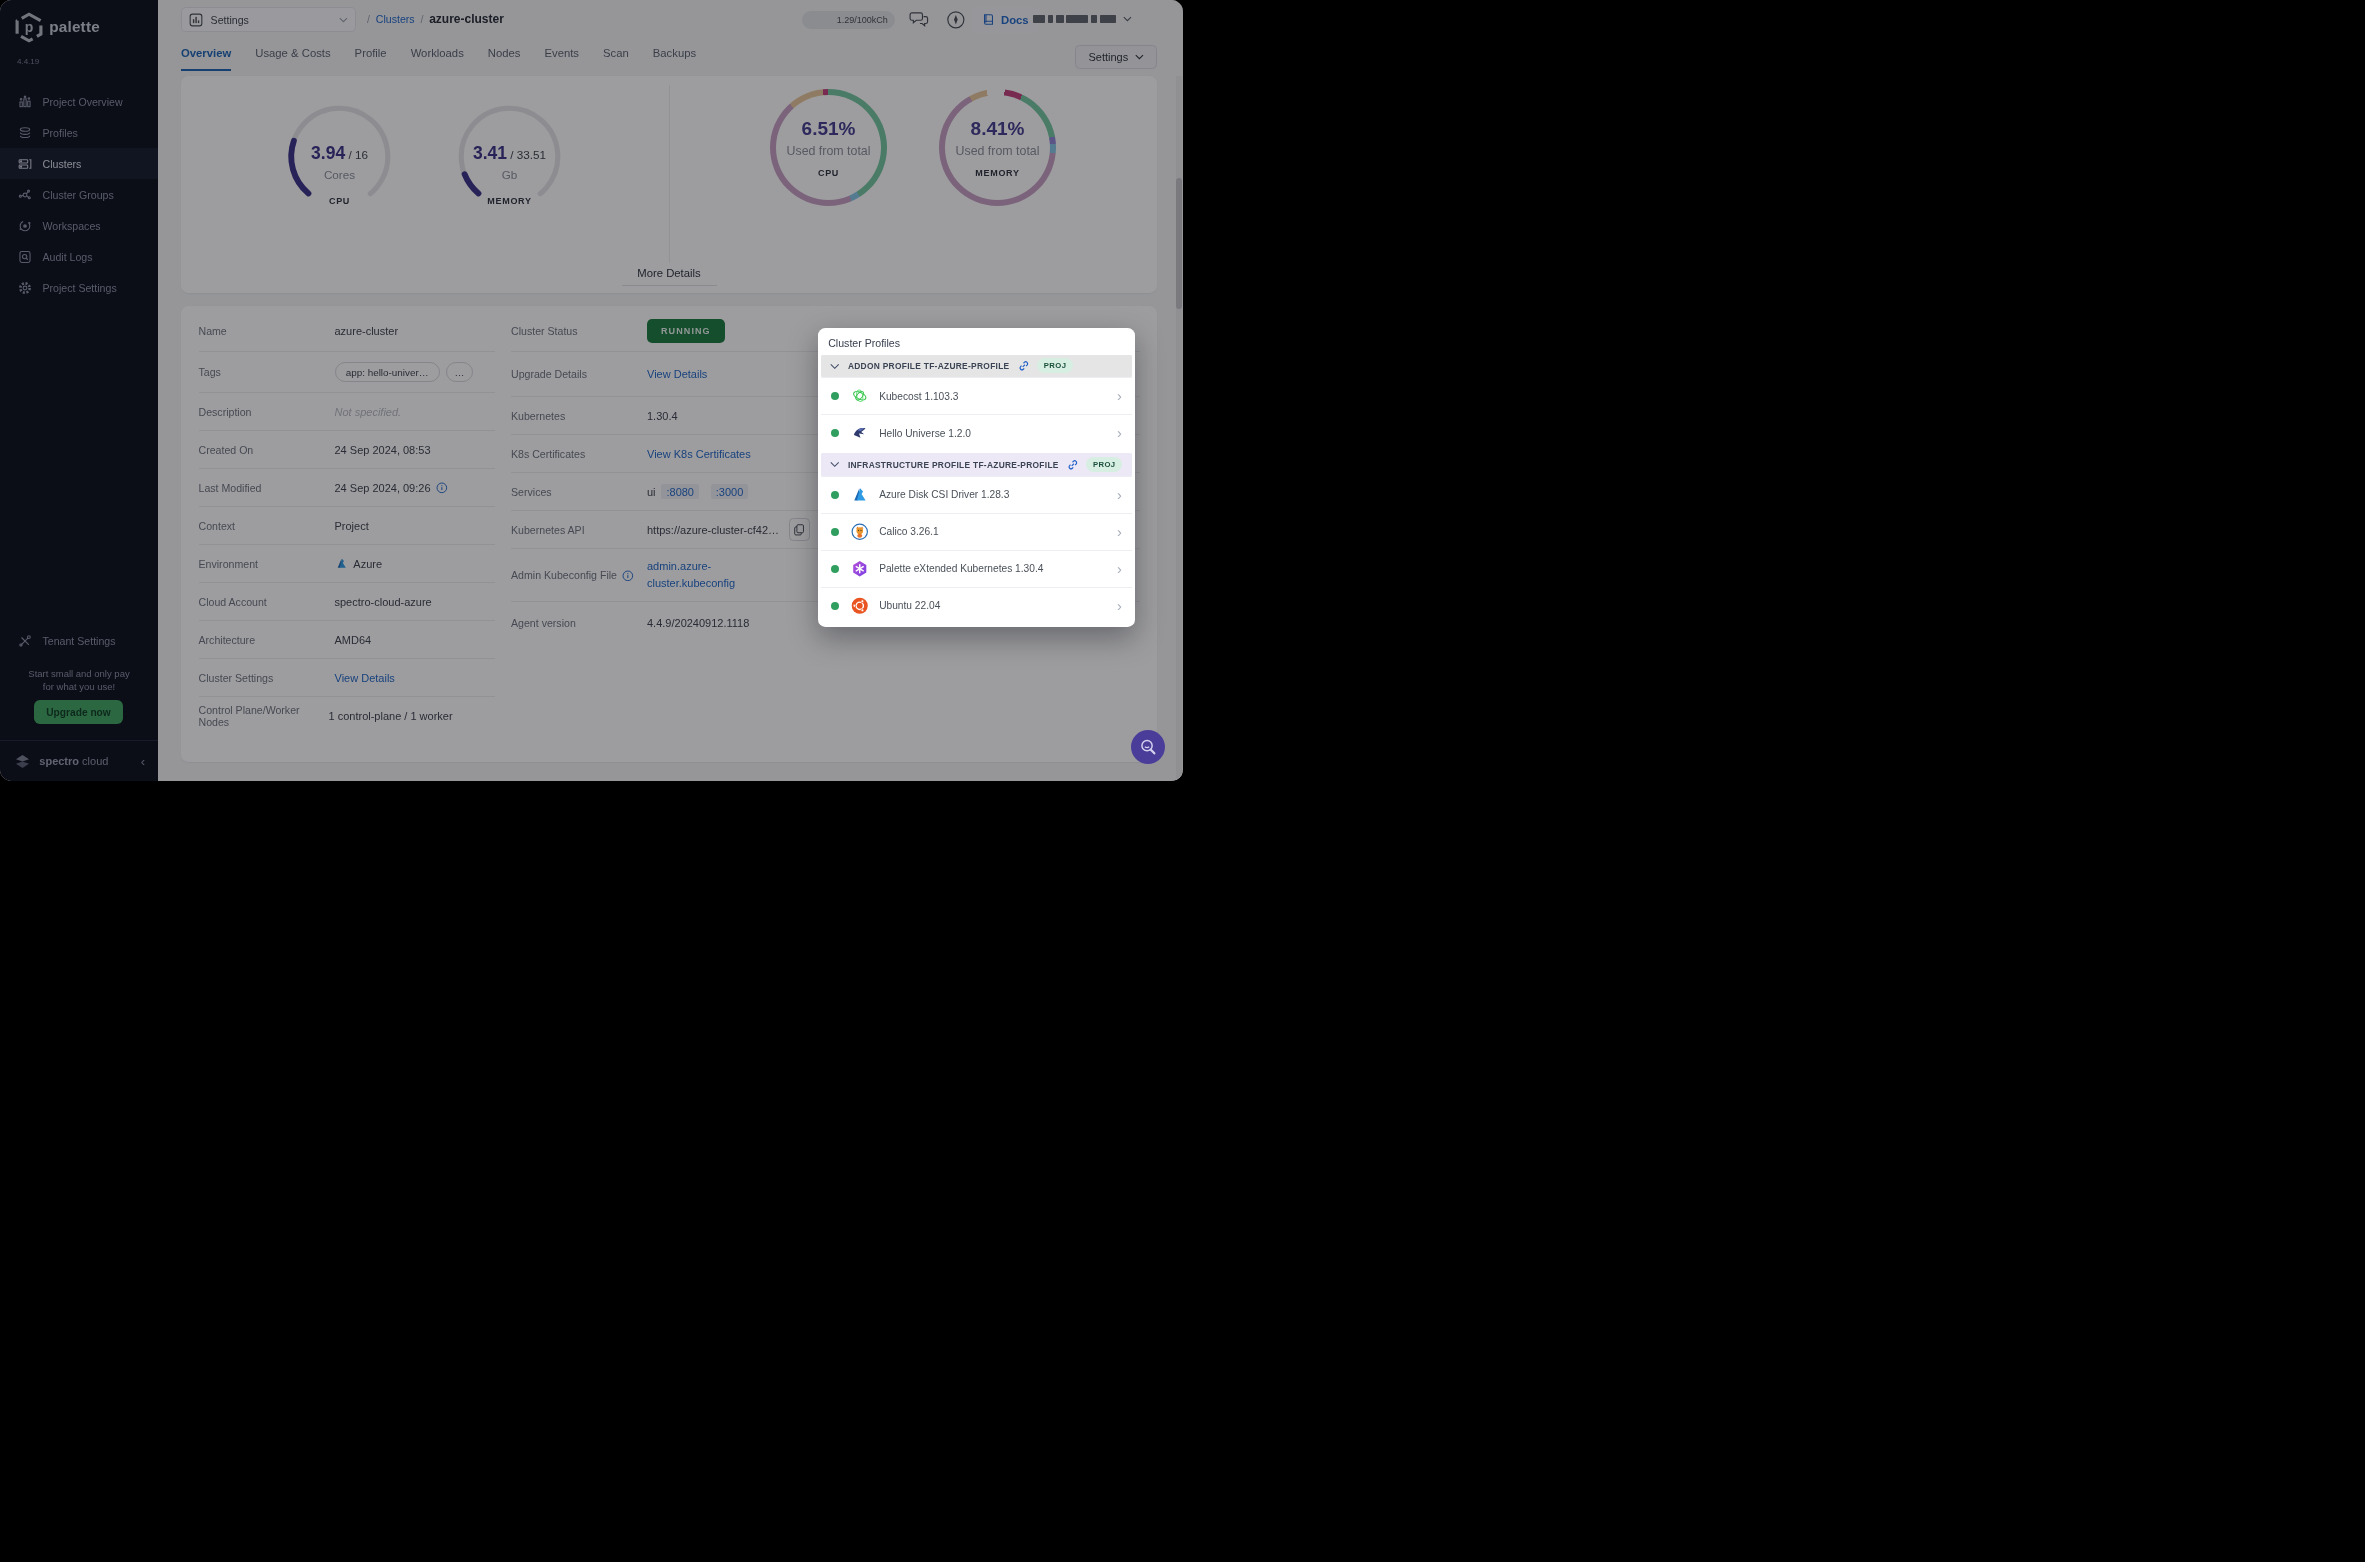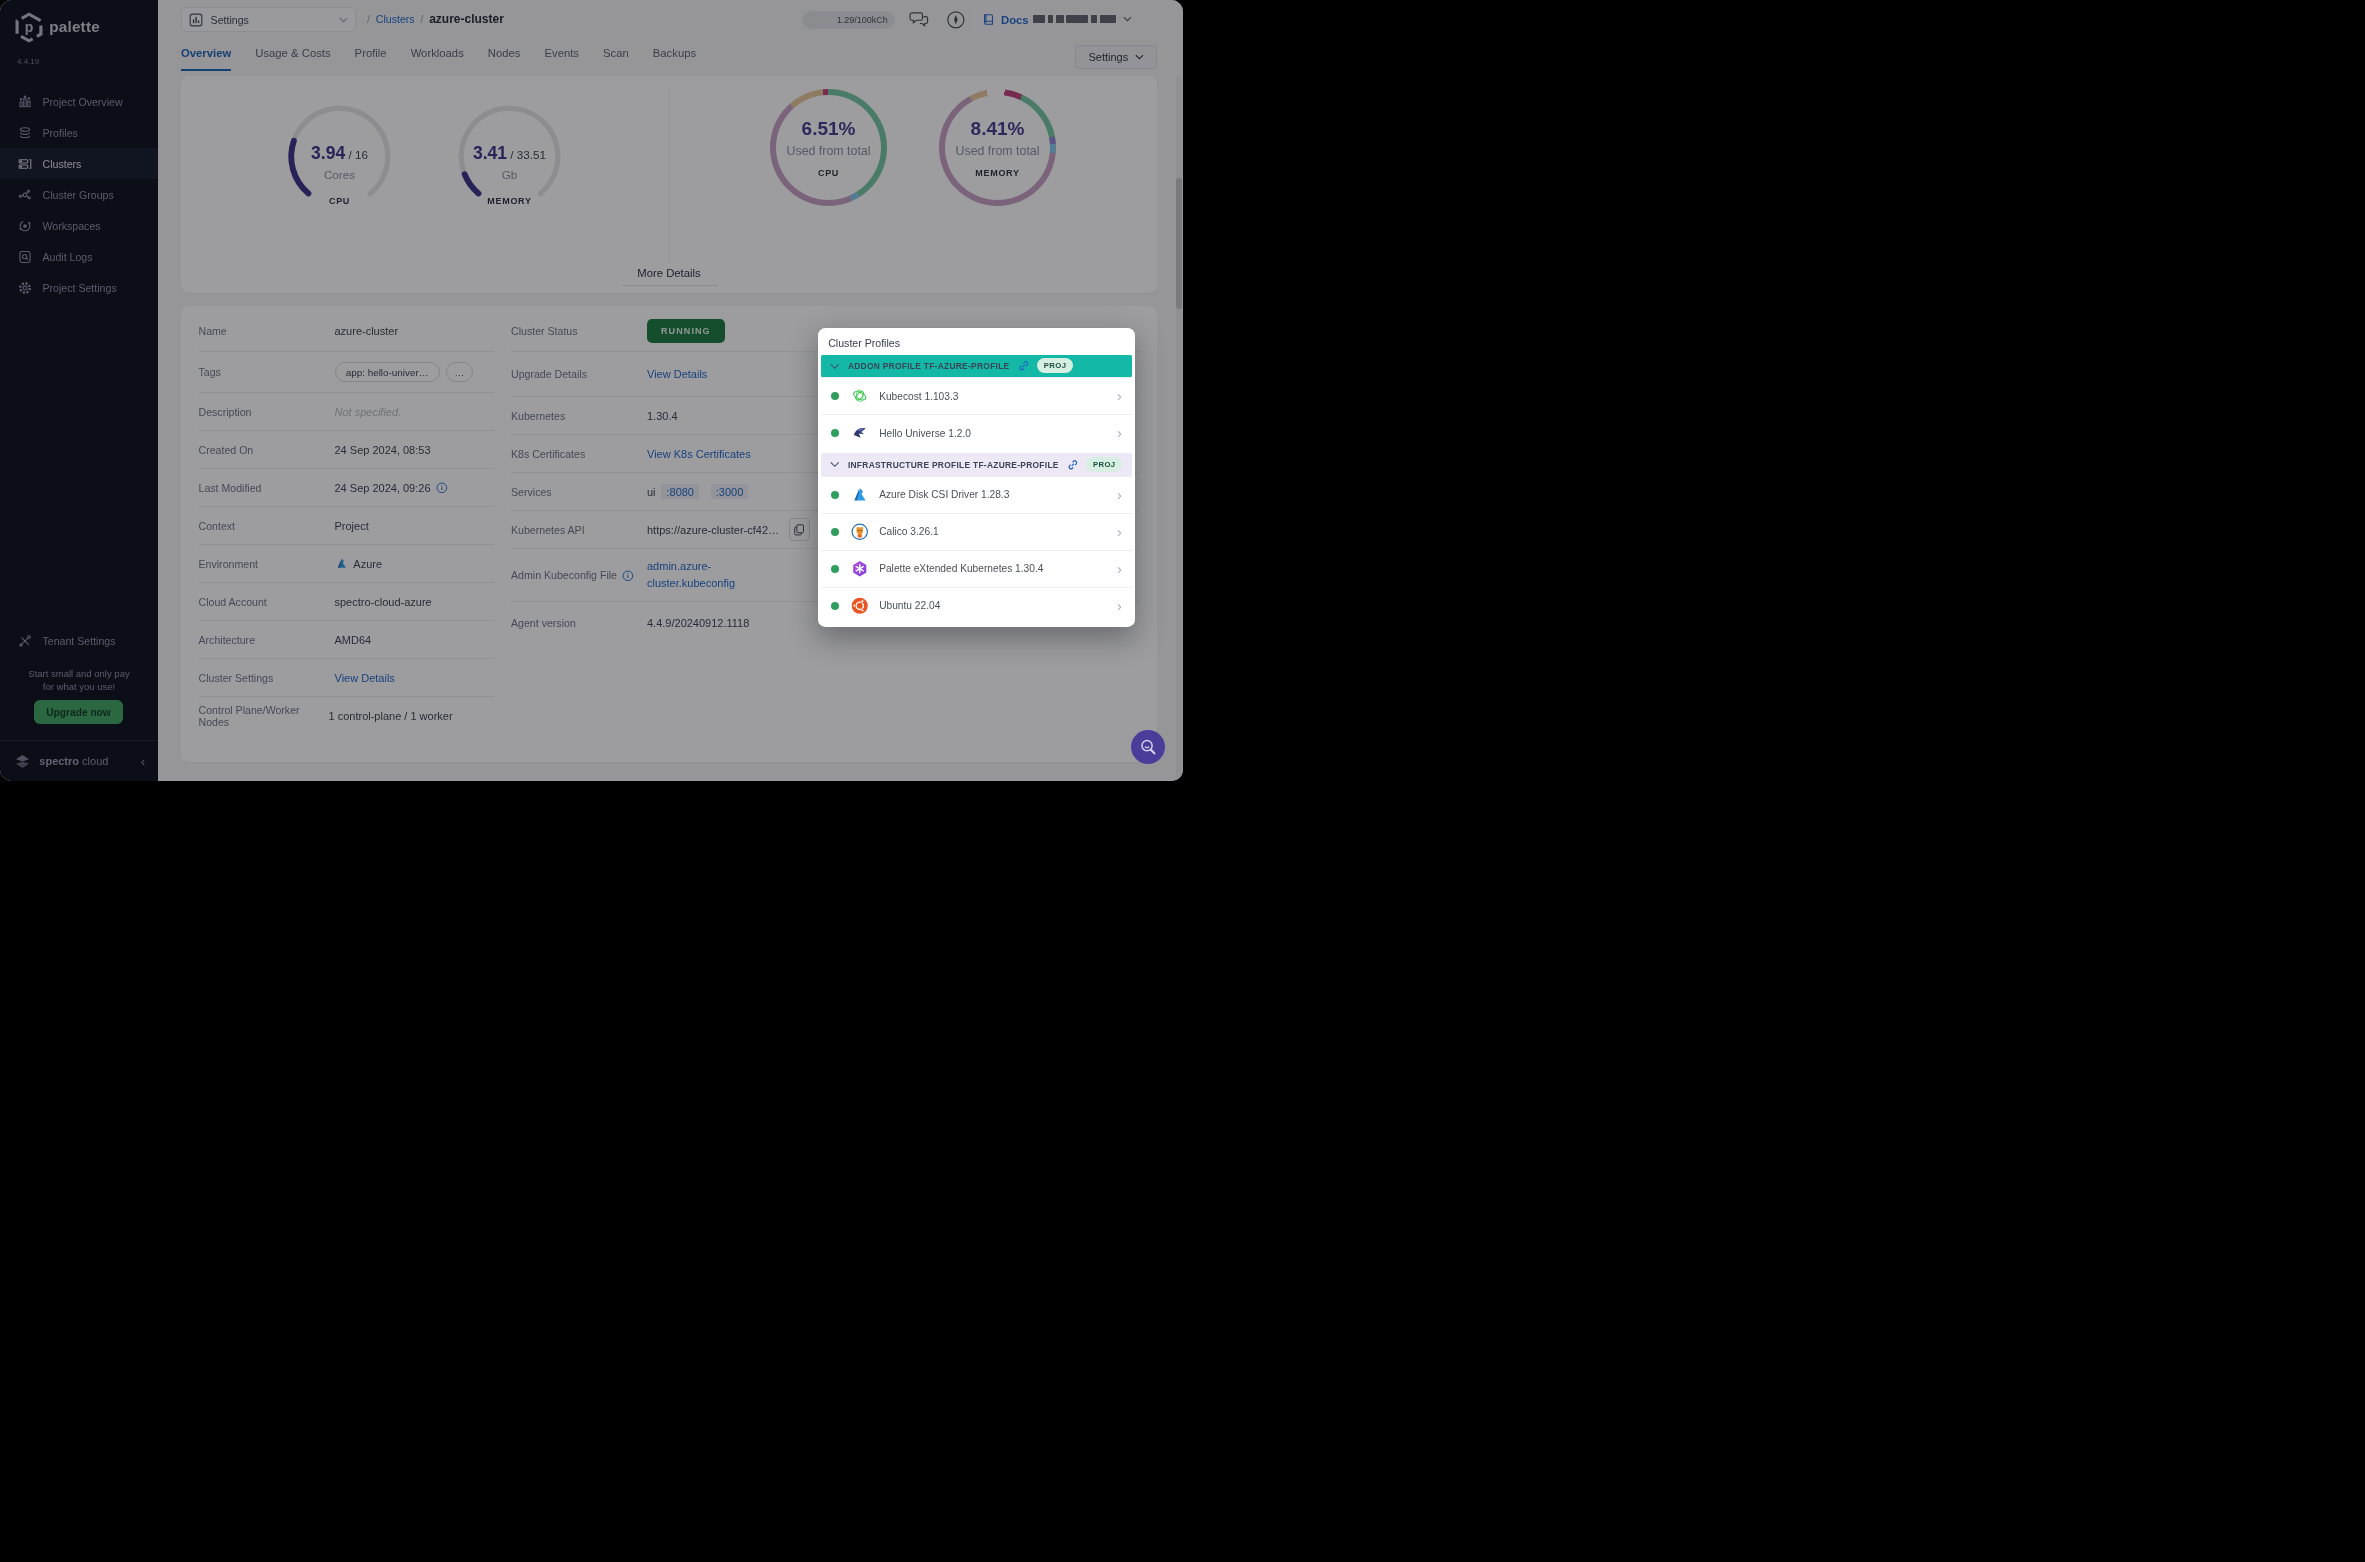--- a/index.html
+++ b/index.html
@@ -110,21 +110,21 @@
   .port-chip { background:#eef1f6; border-radius:2.2px; padding:1.5px 5.1px; color:#2468c8; cursor:pointer; }
   .copy-btn { width:20.4px; height:23px; border:0.7px solid #d7d8de; border-radius:4.4px; background:#fff;
               display:flex; align-items:center; justify-content:center; cursor:pointer; margin-left:4.4px; }
   .kubeconfig-link { width:115px; line-height:1.55; }
 
   
   .modal { position:absolute; left:818px; top:328px; width:317px; background:#fff; border-radius:7.3px;
            box-shadow:0 10.2px 29px rgba(10,12,20,.35); z-index:50; padding:2.9px; }
   .modal-title { font-size:10.6px; color:#3a4050; padding:6.6px 7.3px 5.1px; }
   .sec-head { height:22.6px; display:flex; align-items:center; gap:8px; padding:0 9.5px; border-radius:1.5px; }
-  .sec-head.addon { background:#14b8a6; }
+  .sec-head.addon { background:#e5e5e5; }
   .sec-head.infra { background:#ece8f6; }
   .sec-title { font-size:8.4px; font-weight:700; color:#3b4454; letter-spacing:0.3px; }
   .proj-badge { background:#d7eee2; color:#1a4f3c; font-size:7.7px; font-weight:700; padding:2.9px 6.6px;
                 border-radius:8px; letter-spacing:0.4px; }
   .p-row { height:37px; display:flex; align-items:center; padding:0 10.2px; border-top:0.7px solid #eceef2;
            cursor:pointer; background:#fff; }
   .p-row:first-of-type { border-top:none; }
   .status-dot { width:8px; height:8px; border-radius:50%; background:#2f9e5f; margin-right:12.4px; flex:0 0 8px; }
   .p-logo { width:17.5px; height:17.5px; margin-right:10.2px; flex:0 0 17.5px; }
   .p-name { font-size:10.2px; color:#4a5059; }

